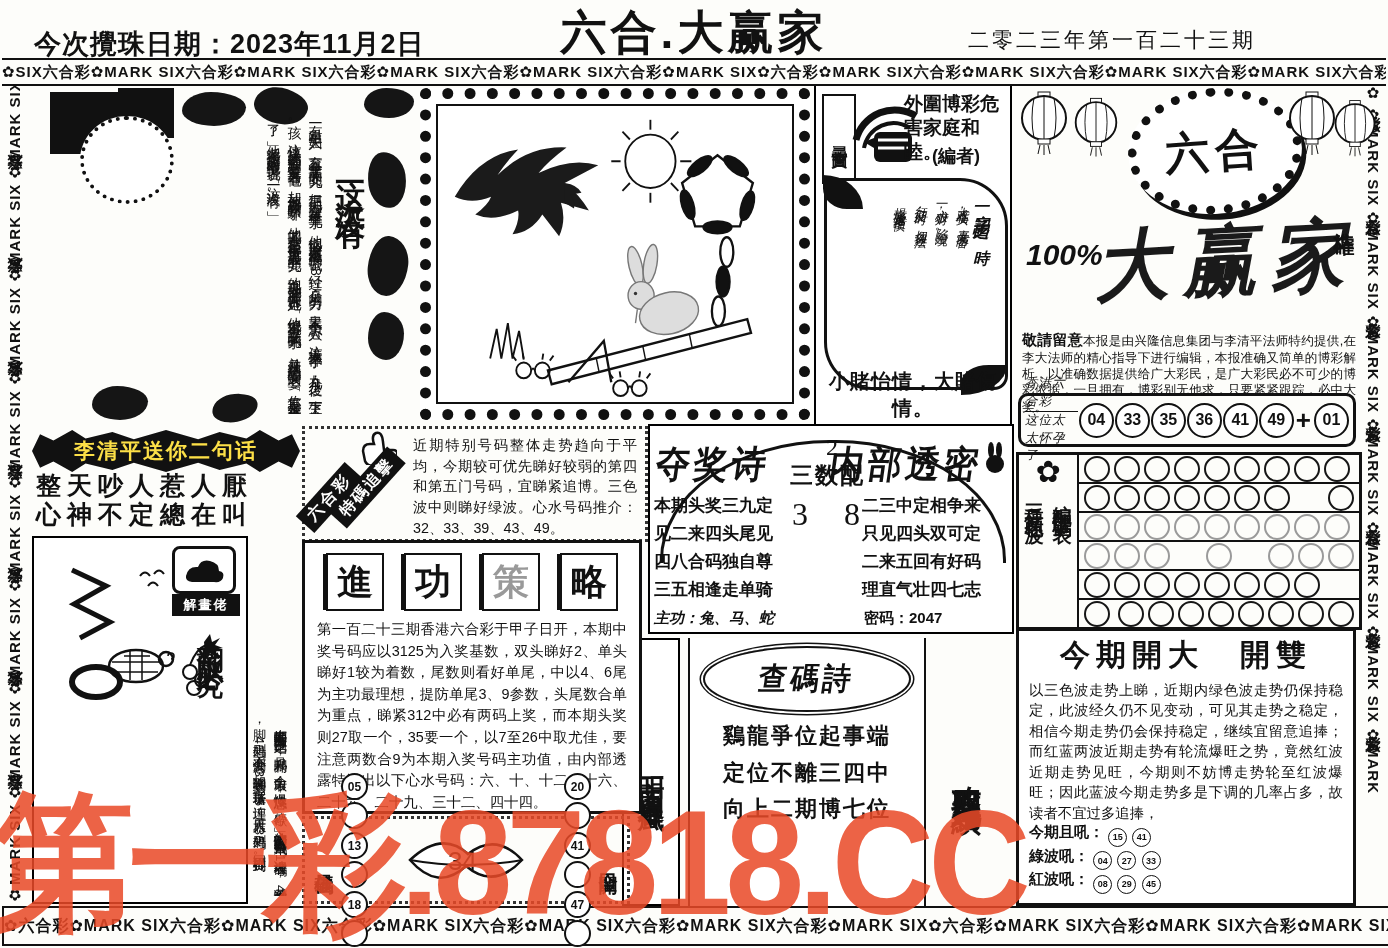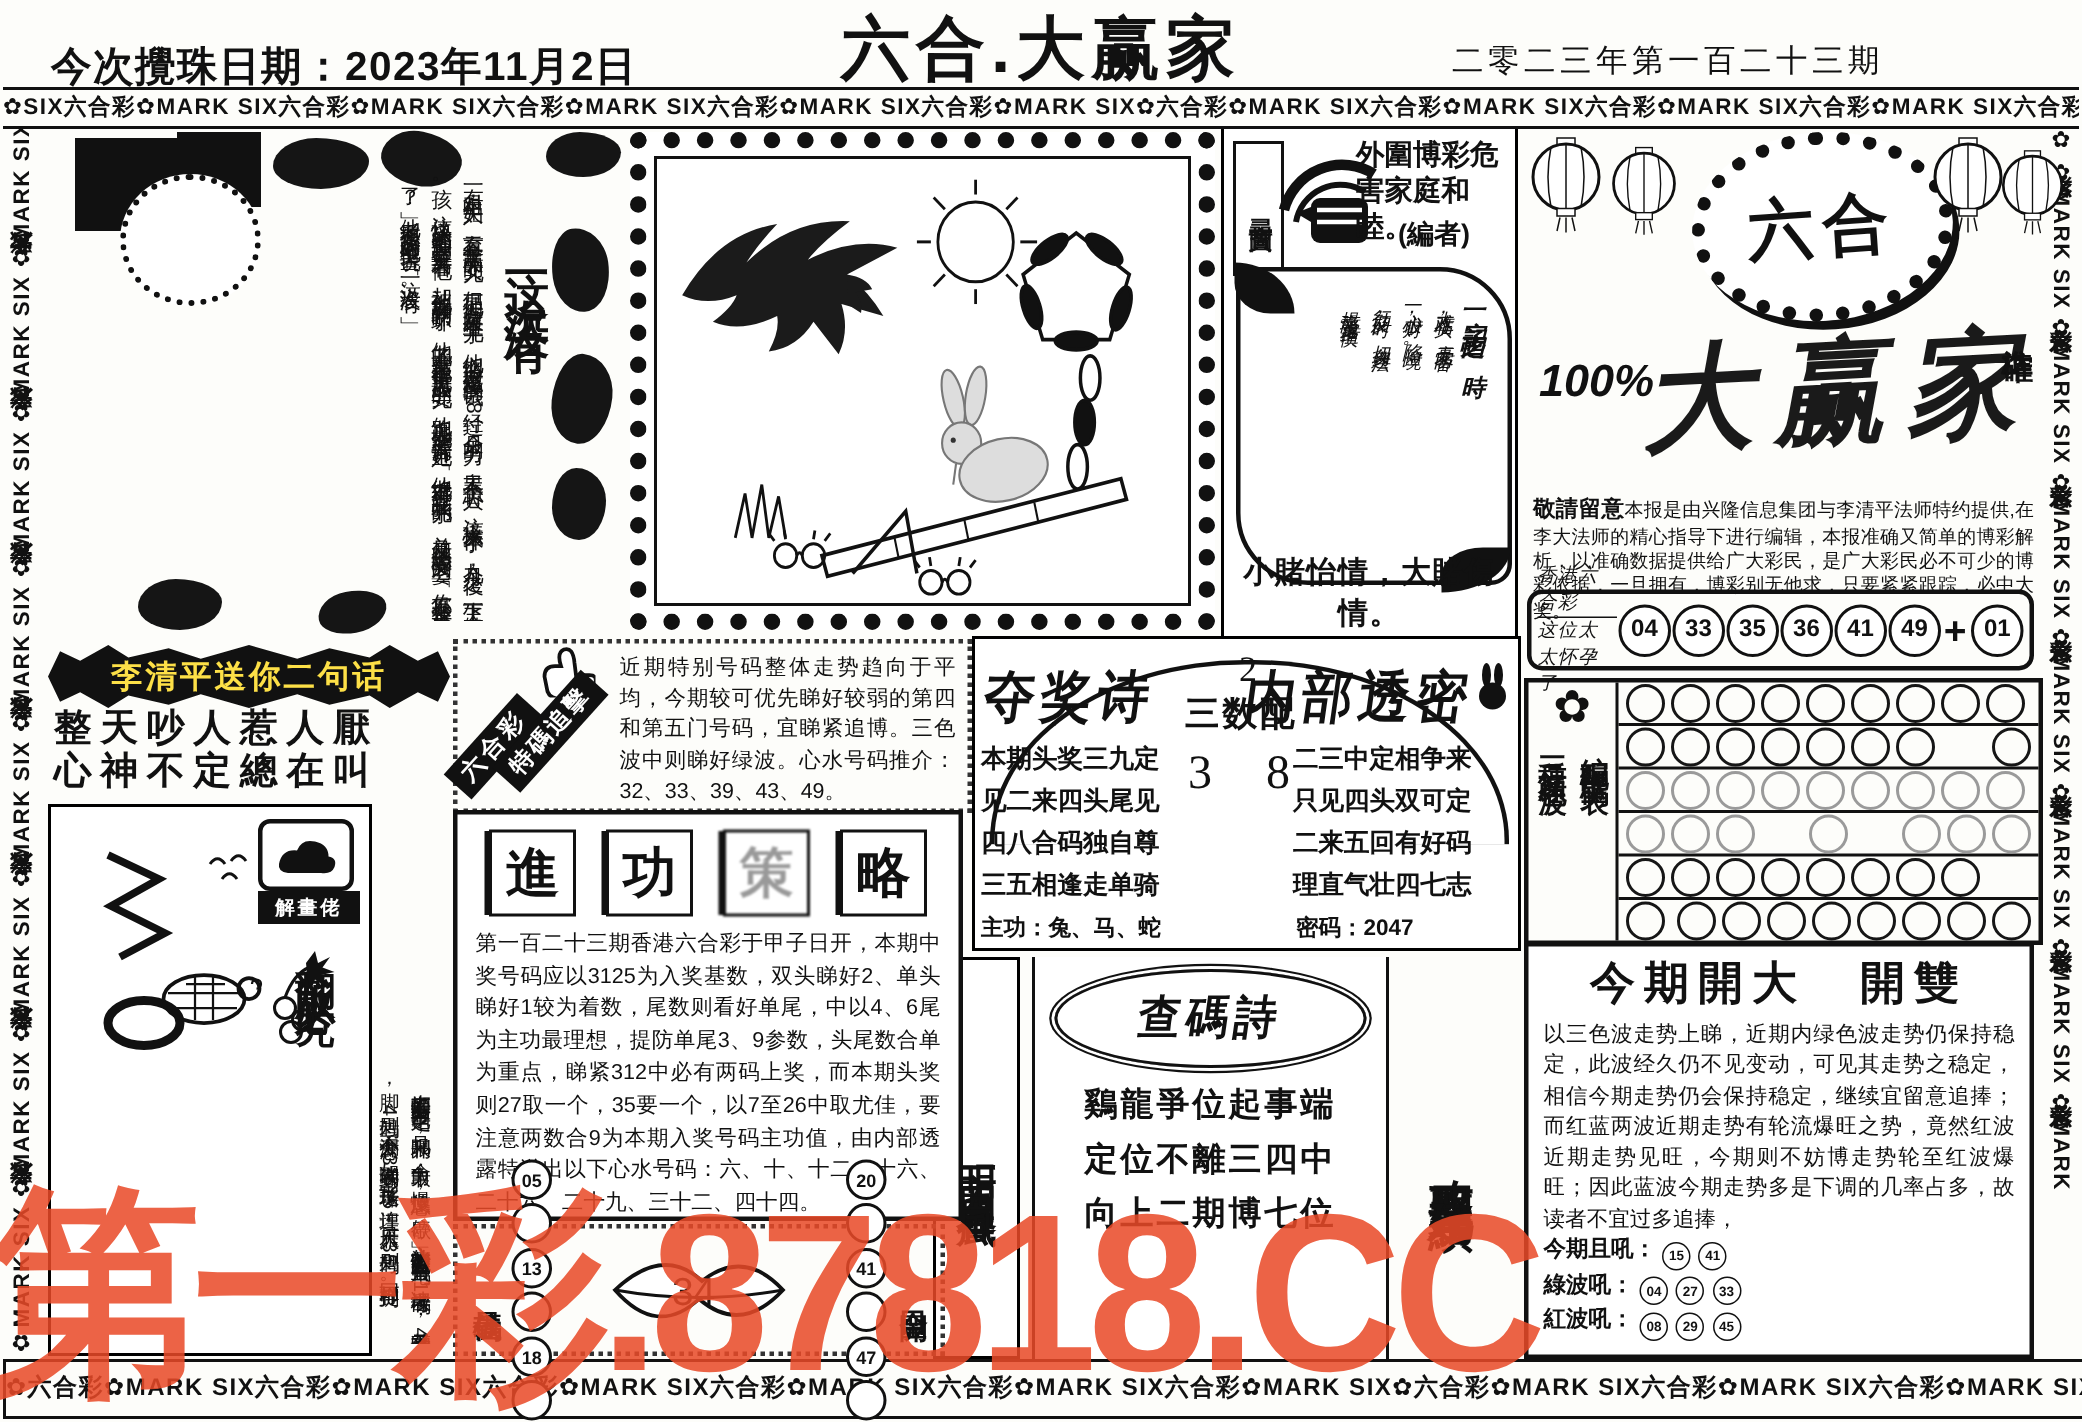--- a/index.html
+++ b/index.html
@@ -94,21 +94,21 @@
            border-radius:170px 170px 0 0/120px 120px 0 0;}
   .brush{font-family:"DejaVu Serif",serif;font-weight:900;transform:skewX(-8deg) scaleY(1.1);letter-spacing:4px;}
   #duo-hl{position:absolute;left:6px;top:16px;font-size:34px;}
   #duo-hr{position:absolute;right:30px;top:16px;font-size:34px;}
   #duo-2{position:absolute;left:176px;top:8px;font-size:24px;font-family:"Liberation Serif",serif;}
   #duo-sanshupei{position:absolute;left:140px;top:34px;font-size:23px;font-weight:900;letter-spacing:2px;}
   #duo-38{position:absolute;left:142px;top:70px;font-size:32px;font-family:"Liberation Serif",serif;letter-spacing:36px;}
   .duo-verses{position:absolute;top:66px;width:152px;font-size:17px;font-weight:bold;line-height:1.65;font-family:"Liberation Serif",serif;}
   #duo-vl{left:4px;}
   #duo-vr{left:212px;}
-  #duo-fl{position:absolute;left:4px;bottom:4px;font-size:15px;font-weight:bold;}
+  #duo-fl{position:absolute;left:4px;bottom:4px;font-size:15px;font-weight:bold;font-style:italic;}
   #duo-fr{position:absolute;left:214px;bottom:4px;font-size:15px;font-weight:bold;}
   
   #mingyan{left:622px;top:638px;width:58px;height:268px;display:flex;align-items:center;justify-content:center;}
   #mingyan div{writing-mode:vertical-rl;font-size:27px;font-weight:900;letter-spacing:5px;}
   #chama{left:688px;top:638px;width:238px;height:268px;border:none;background:#fff;border-left:2px solid #111;border-right:2px solid #111;}
   #chama-oval{margin:8px auto 6px;width:204px;height:62px;border:2.5px solid #111;border-radius:50%;display:flex;align-items:center;justify-content:center;box-shadow:0 0 0 2px #fff,0 0 0 3.5px #111;}
   #chama-title{font-size:28px;}
   .chama-line{text-align:center;font-size:22px;font-weight:900;line-height:1.66;letter-spacing:2px;}
   #gongji{left:930px;top:638px;width:72px;height:268px;display:flex;align-items:center;justify-content:center;border:none;background:transparent;}
   #gongji div{writing-mode:vertical-rl;font-size:30px;font-weight:900;letter-spacing:3px;}

